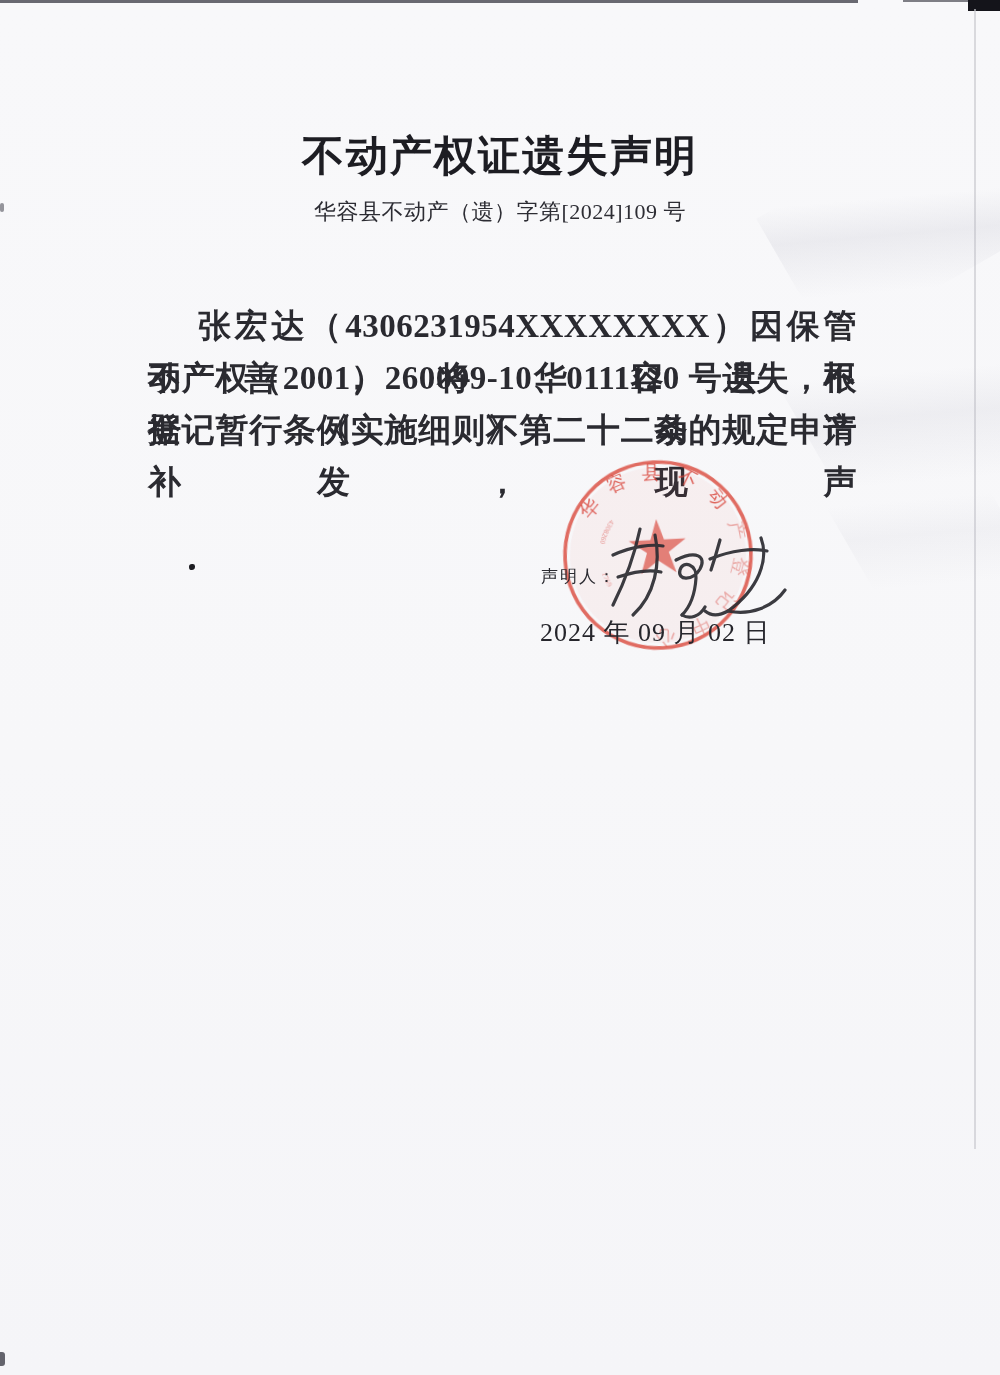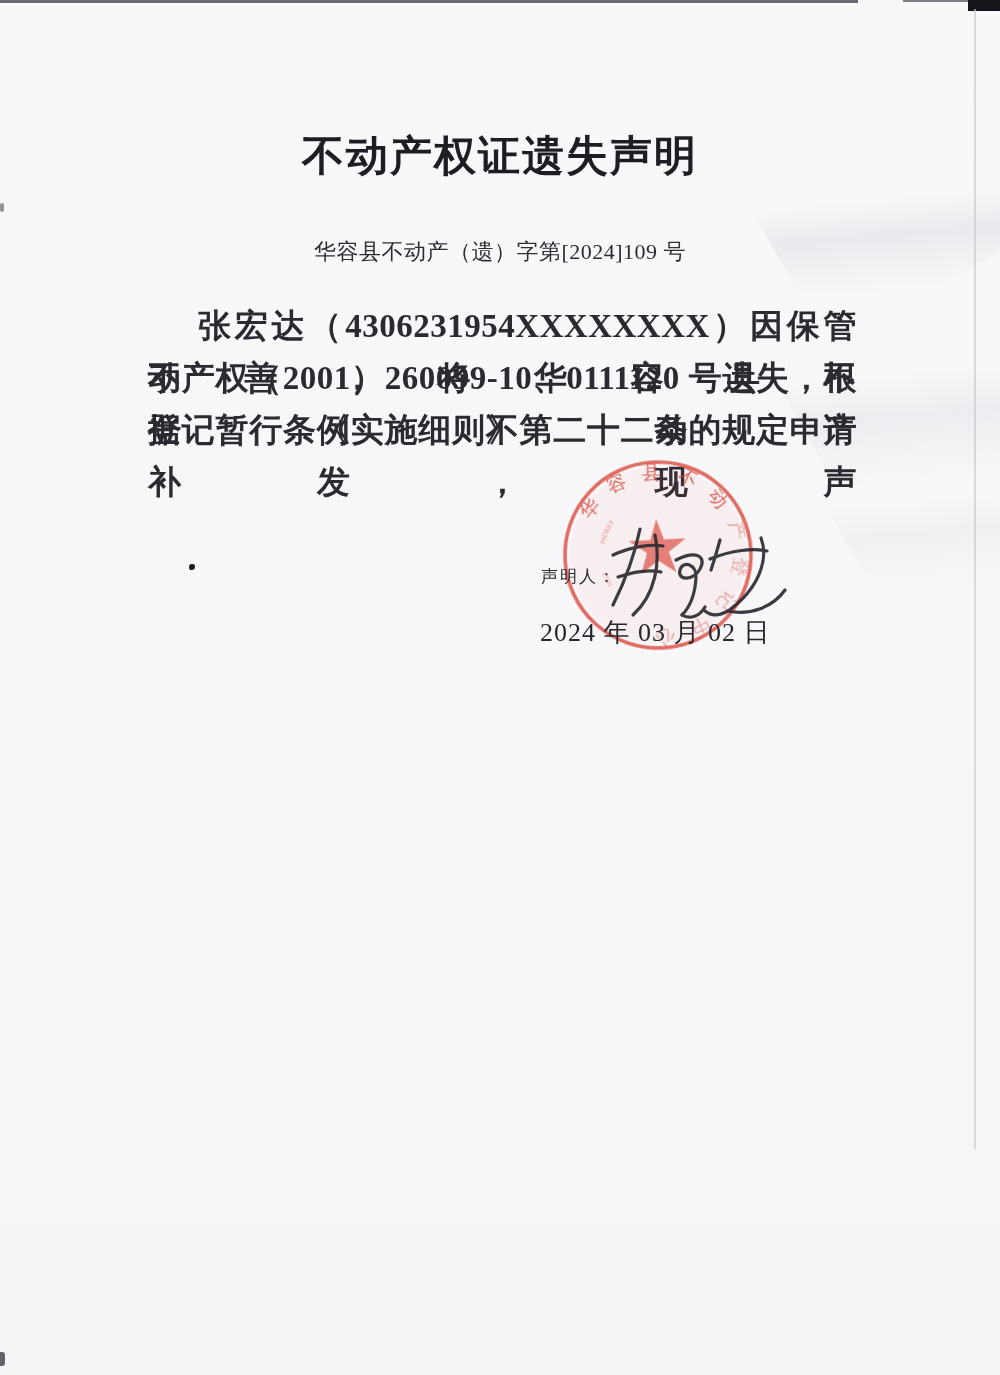--- a/index.html
+++ b/index.html
@@ -15,21 +15,21 @@
   .w1{left:778px;top:150px;width:235px;height:150px;}
   .w2{left:805px;top:300px;width:205px;height:210px;opacity:.8;}
   .w3{left:848px;top:440px;width:150px;height:170px;opacity:.55;}
   .speck-left{position:absolute;left:0;top:203px;width:4px;height:9px;background:#6a6a72;opacity:.7;border-radius:2px;}
   .nub-bottom{position:absolute;left:0;top:1352px;width:5px;height:14px;background:#3f3f48;opacity:.8;border-radius:0 3px 3px 0;}
   .ink-dot{position:absolute;left:189px;top:564px;width:6px;height:6px;background:#1d1d22;border-radius:50% 40% 55% 50%;}
   
   .title{position:absolute;left:0;top:128px;width:100%;text-align:center;
          font-size:42px;font-weight:700;letter-spacing:2px;color:#1d1d23;}
   .subtitle{position:absolute;left:0;top:197px;width:100%;text-align:center;
-         font-size:22px;letter-spacing:.5px;color:#2c2c33;margin-top:40px;}
+         font-size:22px;letter-spacing:.5px;color:#2c2c33;}
   .bodytext{position:absolute;left:148px;top:300px;width:709px;}
   .bline{font-size:33px;height:52px;line-height:52px;letter-spacing:.5px;white-space:nowrap;font-weight:bold;}
   .just{text-align:justify;text-align-last:justify;text-justify:inter-character;white-space:normal;}
   .indent{text-indent:50px;}
   .l5{padding-left:62px;}
   .declarant{position:absolute;left:541px;top:565px;font-size:17px;letter-spacing:2px;color:#2b2b31;}
   .datetext{position:absolute;left:540px;top:615px;font-size:26px;letter-spacing:1px;color:#26262c;}
   
   .stamp{position:absolute;left:543px;top:437px;}
   .signature{position:absolute;left:600px;top:515px;}
@@ -83,21 +83,21 @@
       <text font-size="7" letter-spacing="0.3" fill="#d9453b" opacity="0.6">
         <textPath href="#serTop">4308260</textPath>
       </text>
       <text font-size="7" letter-spacing="0.5" fill="#d9453b" opacity="0.55">
         <textPath href="#serBot">1769</textPath>
       </text>
     </g>
   </svg>
 
   <div class="declarant">声明人：</div>
-  <div class="datetext">2024 年 03 月 02 日</div>
+  <div class="datetext">2024 年 09 月 02 日</div>
 
   <svg class="signature" width="200" height="115" viewBox="0 0 200 115" aria-label="张宏达">
     <g fill="none" stroke="#2c2c32" stroke-width="3.2" stroke-linecap="round" stroke-linejoin="round" opacity="0.92">
       <path d="M 40,14 C 35,38 24,68 13,90"></path>
       <path d="M 13,40 C 33,31 52,29 63,31"></path>
       <path d="M 18,62 C 36,56 52,55 61,57"></path>
       <path d="M 55,20 C 61,48 55,80 33,100"></path>
       <path d="M 76,45 C 96,35 107,41 100,54 C 93,66 77,66 80,55 C 83,45 97,49 96,63 C 95,79 90,92 82,100"></path>
       <path d="M 82,100 C 90,105 100,101 105,92"></path>
       <path d="M 120,25 C 117,36 114,46 111,55"></path>

